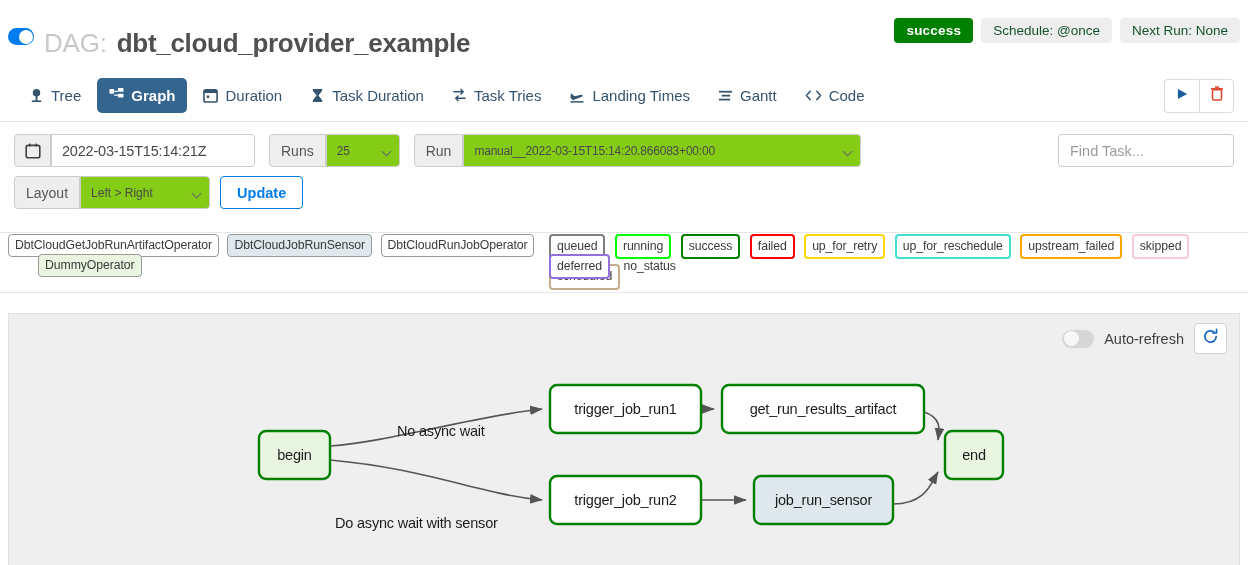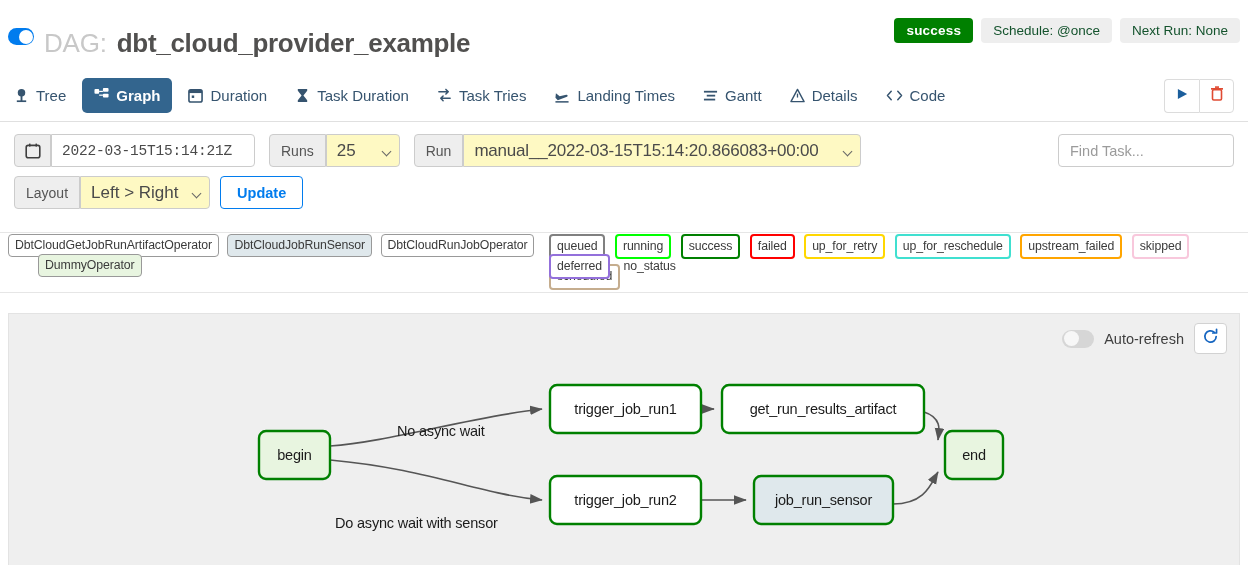--- a/index.html
+++ b/index.html
@@ -67,21 +67,21 @@
     color: #ffffff;
     font-weight: bold;
     letter-spacing: 0.2px;
   }
 
   
   .tabbar {
     position: relative;
     height: 52px;
     border-bottom: 1px solid #e0e0e0;
-    padding: 0 2px;
+    padding: 0 17px;
     display: flex;
     align-items: center;
   }
   .tabs {
     display: flex;
     align-items: center;
     gap: 4px;
   }
   .tab {
     display: flex;
@@ -130,35 +130,35 @@
     border: 1px solid #cccccc;
     font-size: 14px;
     color: #555555;
     display: flex; align-items: center;
     padding: 0 11px;
   }
   .addon.first { border-radius: 4px 0 0 4px; }
   .inp {
     border: 1px solid #cccccc;
     background: #ffffff;
-    font-family: Liberation Mono, monospace;
+    font-family: Liberation Sans, sans-serif;
     font-size: 14.5px;
     color: #4a4a4a;
     padding: 6px 10px;
     border-radius: 0 4px 4px 0;
     height: 33px;
     outline: none;
   }
   .inp.date { width: 204px; letter-spacing: -0.2px; }
   .sel {
     -webkit-appearance: none; appearance: none;
     border: 1px solid #cccccc;
-    background: #fef9c3;
+    background: #84cc16;
     font-family: "Liberation Sans", sans-serif;
-    font-size: 17px;
+    font-size: 12px;
     color: #4a4a4a;
     padding: 6px 26px 6px 10px;
     border-radius: 0 4px 4px 0;
     height: 33px;
     outline: none;
     cursor: pointer;
   }
   .selwrap { position: relative; display: flex; }
   .selwrap::after {
     content: "";
@@ -389,29 +389,20 @@
         <svg width="15" height="15" viewBox="0 0 16 16">
             <rect x="1" y="3" width="14" height="1.9" fill="#36546f"></rect>
             <rect x="4" y="7.2" width="9" height="1.9" fill="#36546f"></rect>
             <rect x="1" y="11.4" width="12" height="1.9" fill="#36546f"></rect>
           </svg>
       </span>
       <span>Gantt</span>
     </div>
     <div class="tab">
       <span class="ico">
-        <svg width="15" height="15" viewBox="0 0 16 16">
-            <path d="M8 1.5L15 14.5H1z" fill="none" stroke="#36546f" stroke-width="1.5" stroke-linejoin="round"></path>
-            <rect x="7.3" y="6" width="1.4" height="4.2" fill="#36546f"></rect>
-          </svg>
-      </span>
-      <span>Details</span>
-    </div>
-    <div class="tab">
-      <span class="ico">
         <svg width="17" height="15" viewBox="0 0 18 16">
             <path d="M5.5 3.5L1.5 8l4 4.5M12.5 3.5L16.5 8l-4 4.5" fill="none" stroke="#36546f" stroke-width="1.6" stroke-linecap="round" stroke-linejoin="round"></path>
           </svg>
       </span>
       <span>Code</span>
     </div>
   </div>
   <div class="tab-actions">
     <div class="act-btn left">
       <span>

